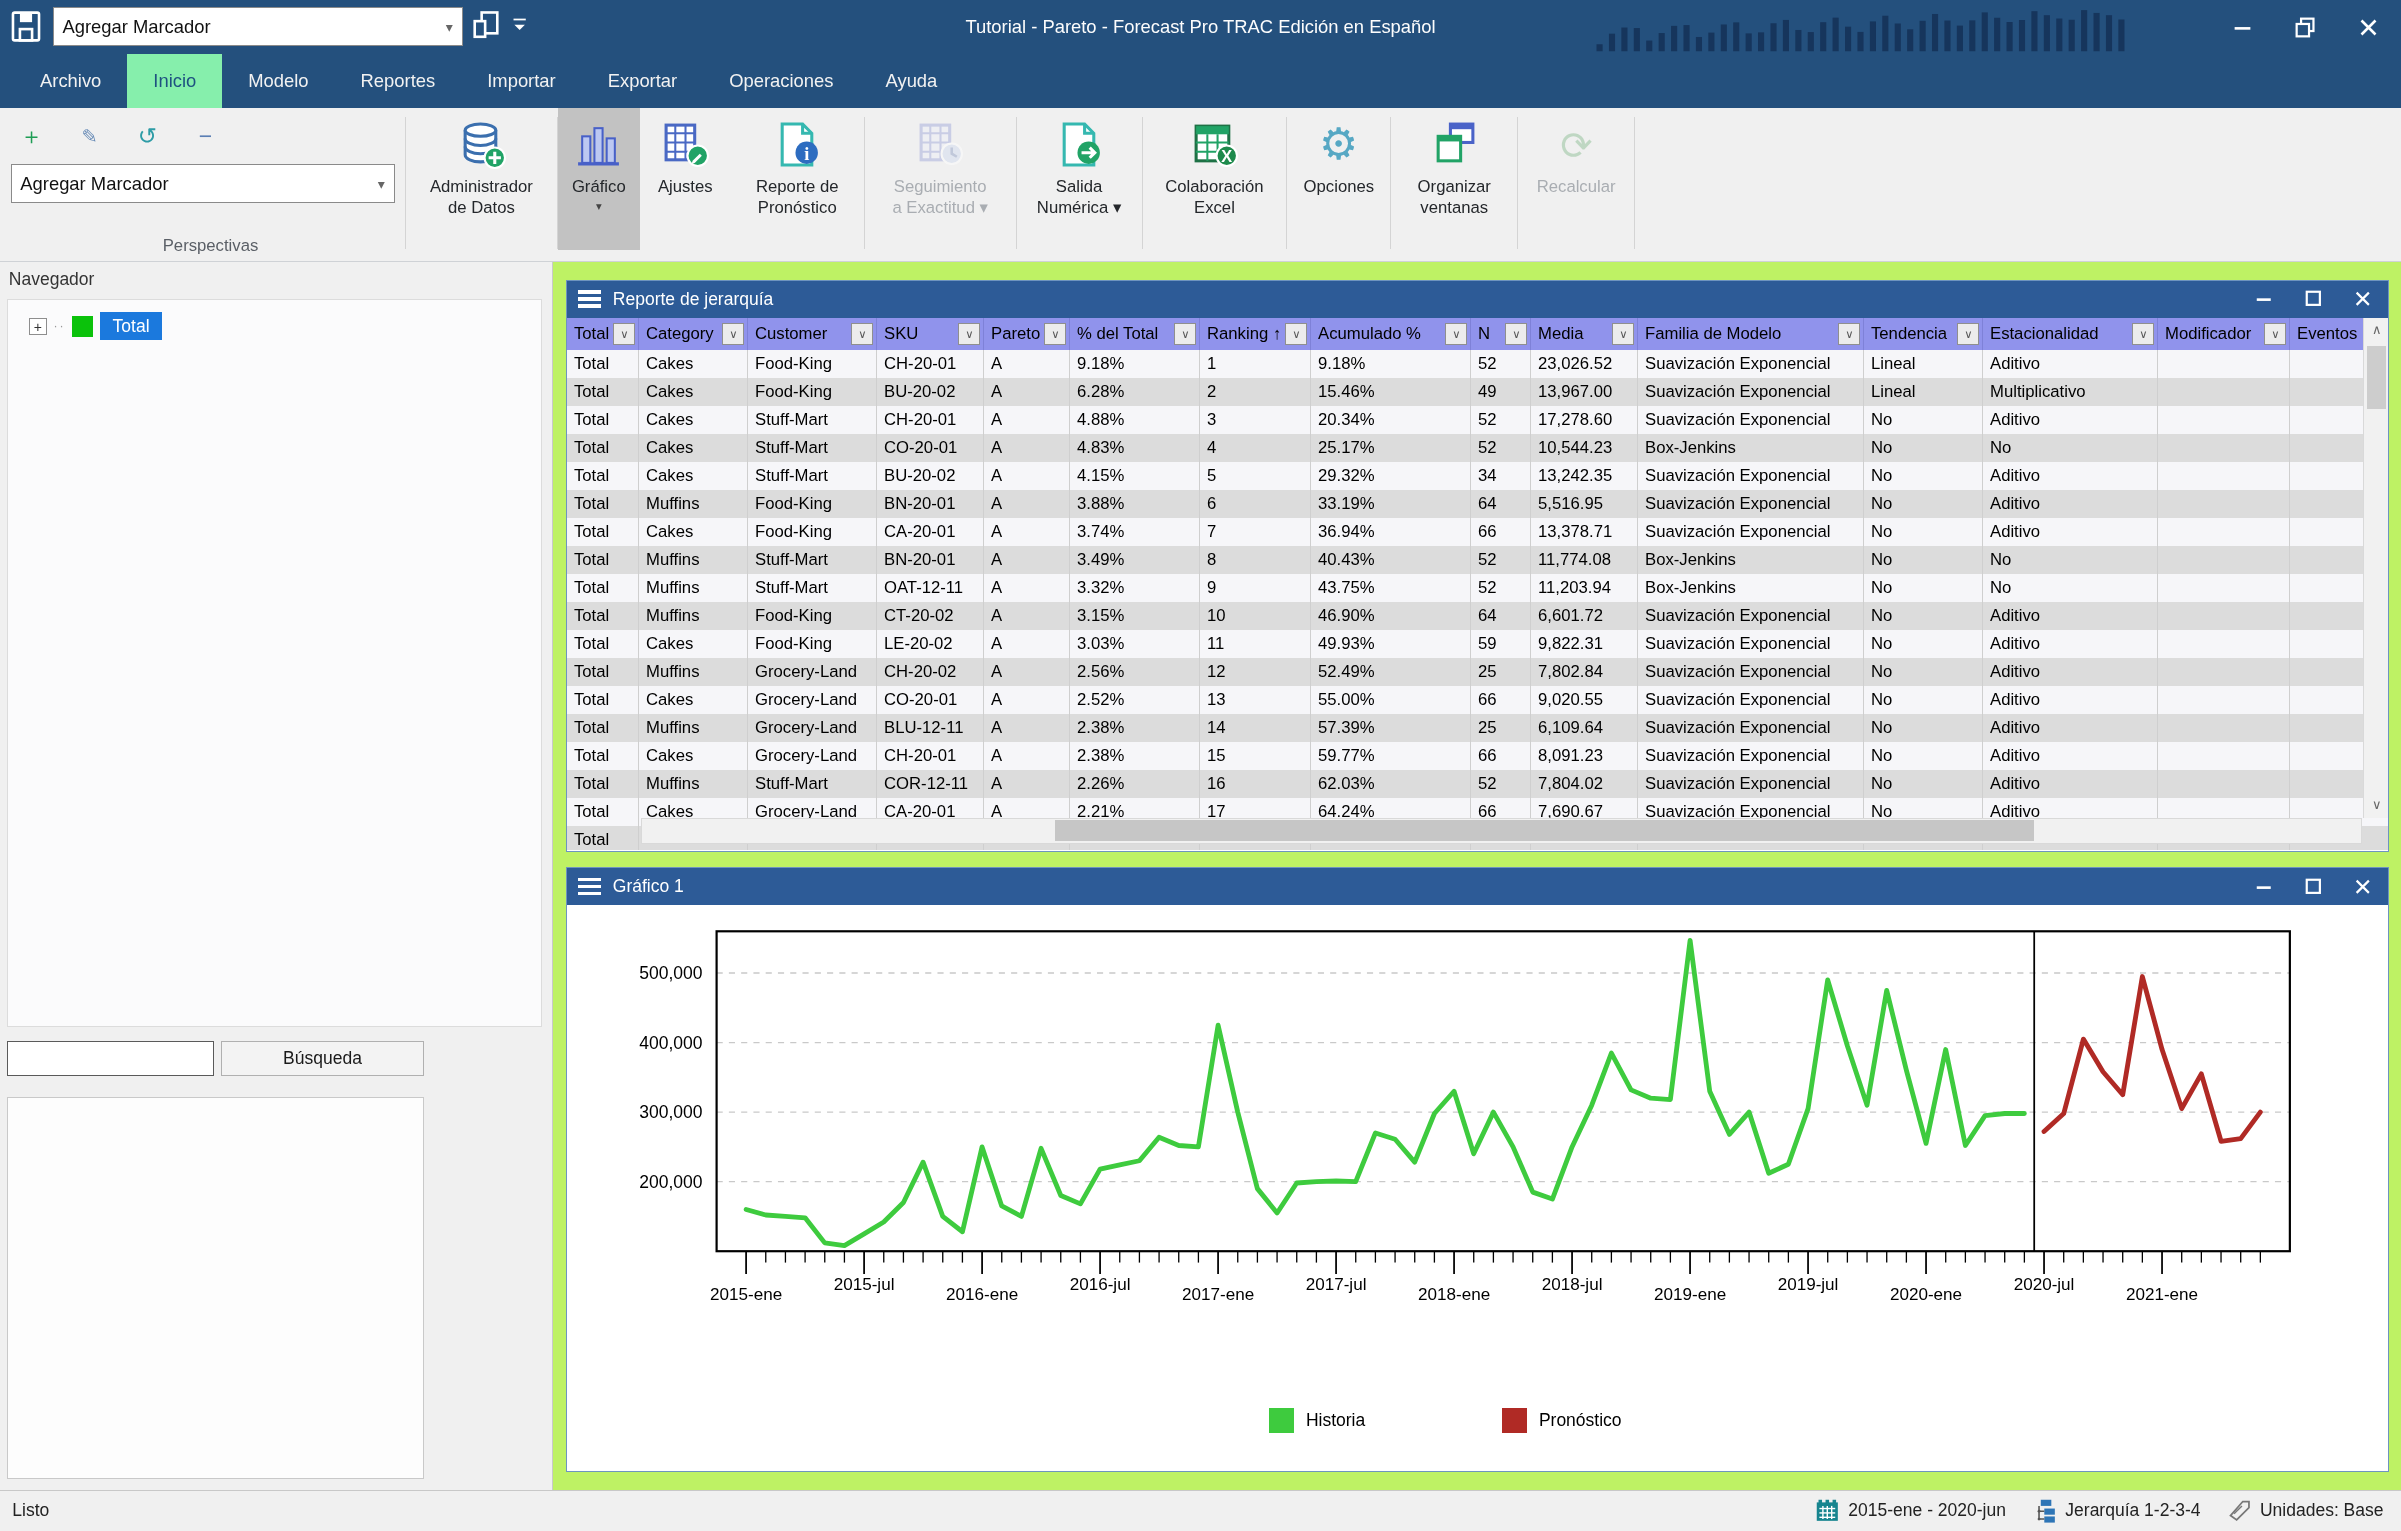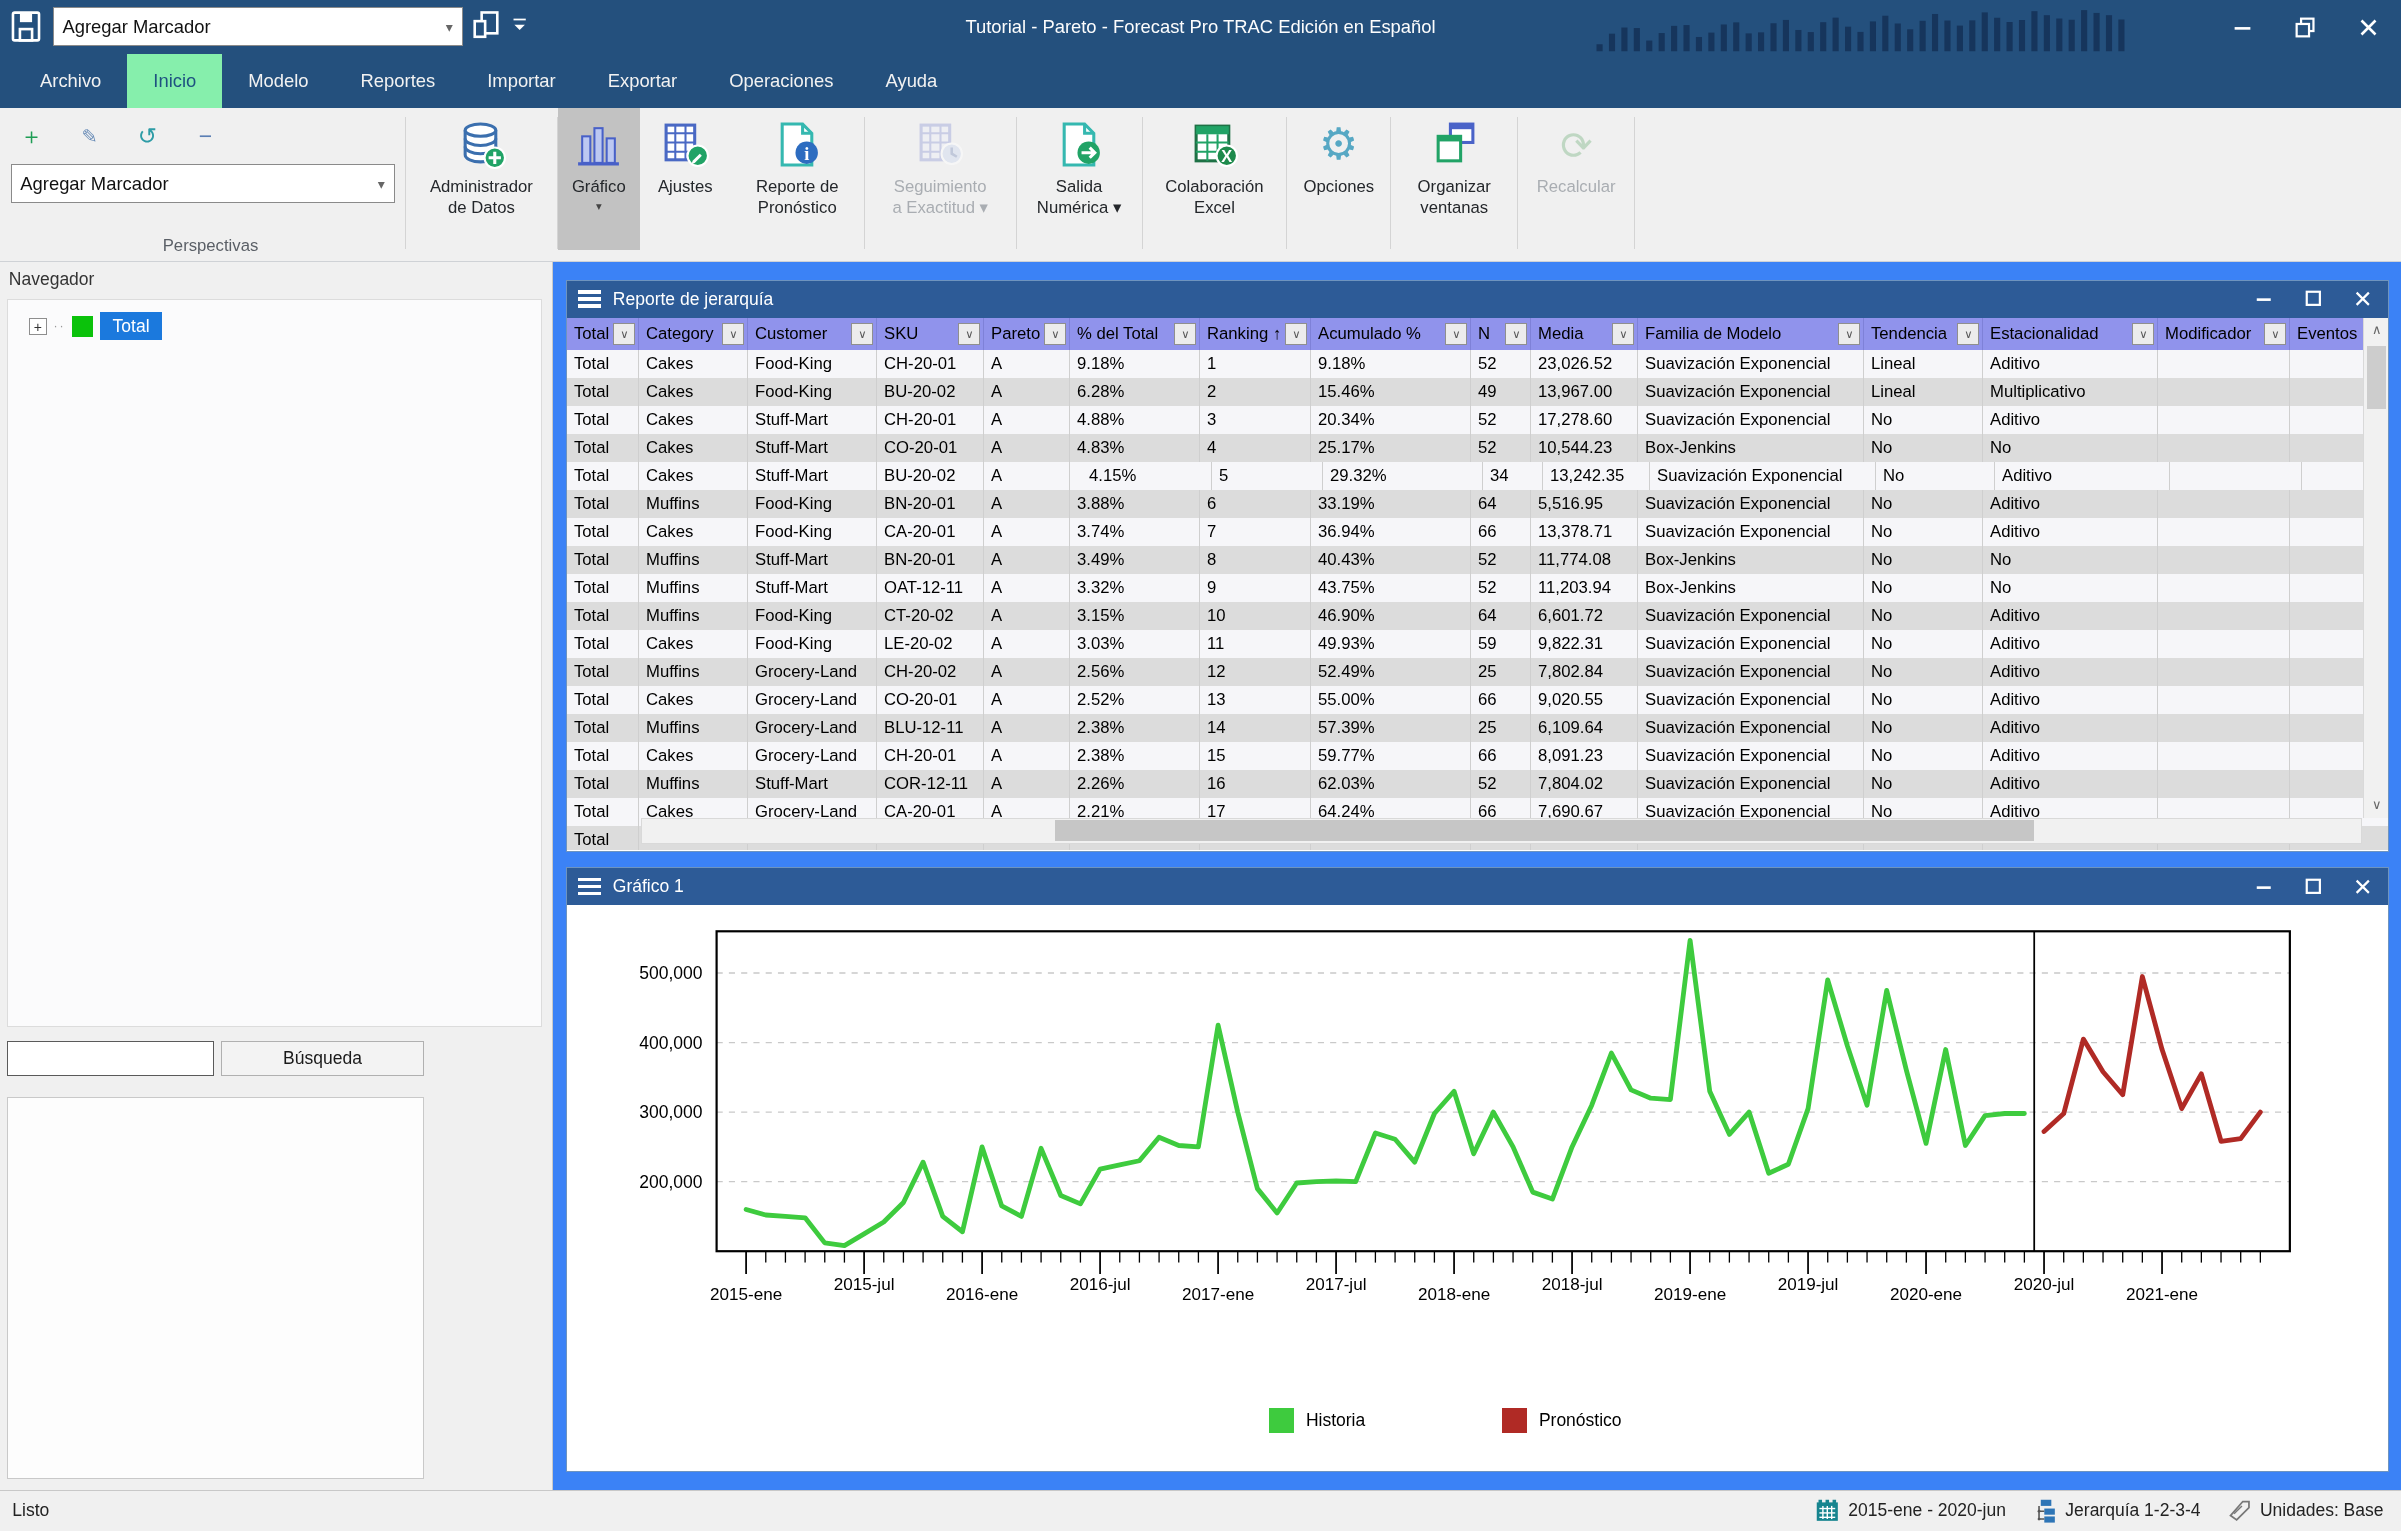--- a/index.html
+++ b/index.html
@@ -60,21 +60,21 @@
   .search-input { position:absolute; left:7px; top:779px; width:207px; height:35px;
     border:1.8px solid #5a5a5a; background:#fff; font-size:16.7px; padding:0 7px;
     font-family:"Liberation Sans",sans-serif; }
   .search-btn { position:absolute; left:221px; top:779px; width:203px; height:35px;
     background:#f3f3f3; border:0.9px solid #b0b0b0; font-size:17.5px; color:#1a1a1a;
     text-align:center; line-height:33px; }
   .results-box { position:absolute; left:7px; top:835px; width:417px; height:382px;
     background:#fdfdfd; border:0.9px solid #c9c9c9; }
 
   
-  .workspace { flex:1; background:#3b82f6; position:relative;text-decoration:underline; }
+  .workspace { flex:1; background:#bef264; position:relative;text-decoration:underline; }
   .win { position:absolute; border:1.8px solid #6e94bf; background:#fff; }
   .win-title { height:37px; background:#2d5b97; color:#fff; display:flex; align-items:center;
     position:relative; font-size:17.5px; }
   .hamburger { width:23px; height:17.5px; margin:0 12.3px 0 10.5px; display:flex; flex-direction:column; justify-content:space-between; }
   .hamburger div { height:3.5px; background:#fff; }
   .wt-ctrls { position:absolute; right:8.8px; top:0; height:37px; display:flex; align-items:center; gap:17.5px; }
   .wt-btn { width:32px; height:26px; display:flex; align-items:center; justify-content:center; }
 
   
   #report-window { left:13px; top:17.5px; width:1823px; height:572px; }
@@ -529,21 +529,21 @@
               <div class="tcell" style="width: 175px;">No</div>
               <div class="tcell" style="width: 132px;"></div>
               <div class="tcell" style="width: 105px;"></div>
             </div>
             <div class="trow odd">
               <div class="tcell" style="width: 72px;">Total</div>
               <div class="tcell" style="width: 109px;">Cakes</div>
               <div class="tcell" style="width: 129px;">Stuff-Mart</div>
               <div class="tcell" style="width: 107px;">BU-20-02</div>
               <div class="tcell" style="width: 86px;">A</div>
-              <div class="tcell" style="width: 130px; margin-left: 12px;">4.15%</div>
+              <div class="tcell" style="width: 130px;">4.15%</div>
               <div class="tcell" style="width: 111px;">5</div>
               <div class="tcell" style="width: 160px;">29.32%</div>
               <div class="tcell" style="width: 60px;">34</div>
               <div class="tcell" style="width: 107px;">13,242.35</div>
               <div class="tcell" style="width: 226px;">Suavización Exponencial</div>
               <div class="tcell" style="width: 119px;">No</div>
               <div class="tcell" style="width: 175px;">Aditivo</div>
               <div class="tcell" style="width: 132px;"></div>
               <div class="tcell" style="width: 105px;"></div>
             </div>

